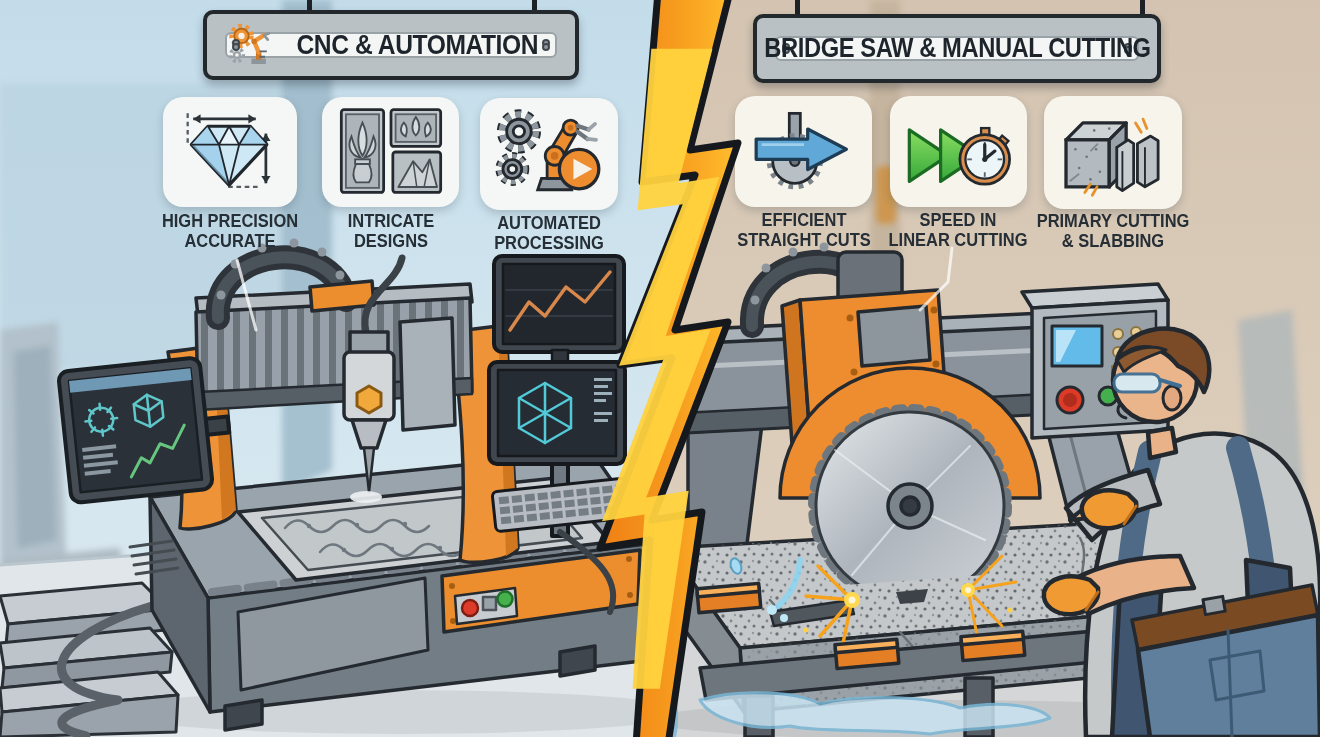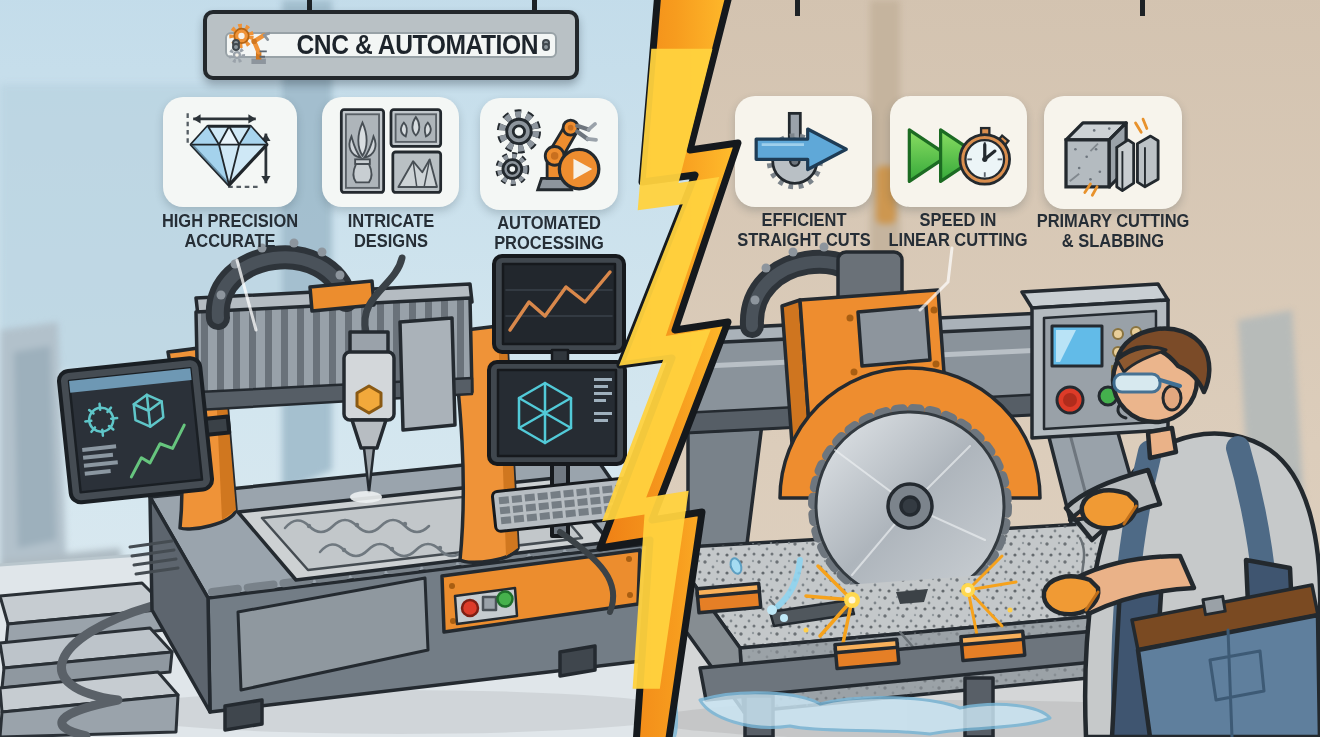--- a/index.html
+++ b/index.html
@@ -464,20 +464,29 @@
       <rect x="32" y="31" width="6" height="9" fill="#d0771f"></rect>
       <path d="M35,32 L30,20 L41,13" stroke="#ef9338" stroke-width="5" fill="none" stroke-linecap="round"></path>
       <circle cx="30" cy="20" r="3" fill="#d0771f"></circle>
       <path d="M41,13 l6,-2 M41,13 l4,5" stroke="#8d959d" stroke-width="3" stroke-linecap="round"></path>
       <path d="M44,31 h-8 M42,37 h-6" stroke="#5d656e" stroke-width="2"></path>
     </svg>
     <span class="sign-text">CNC &amp; AUTOMATION</span>
   </div>
 </div>
 
+<div class="sign sign-right" style="left:753px;top:14px;width:408px;height:69px">
+  <div class="sign-plate">
+    <span class="rivet rv-tl"></span>
+    <span class="rivet rv-tr"></span>
+    <span class="rivet rv-bl"></span>
+    <span class="rivet rv-br"></span>
+    <span class="sign-text">BRIDGE SAW &amp; MANUAL CUTTING</span>
+  </div>
+</div>
 
 <div class="card" style="left:163px;top:97px;width:134px;height:110px">
   <svg width="114" height="92" viewBox="0 0 120 100">
     <line x1="14" y1="8" x2="14" y2="40" stroke="#555d63" stroke-width="2.5" stroke-dasharray="5,4"></line>
     <line x1="58" y1="88" x2="94" y2="88" stroke="#555d63" stroke-width="2.5" stroke-dasharray="5,4"></line>
     <line x1="20" y1="14" x2="88" y2="14" stroke="#2c3338" stroke-width="3"></line>
     <polygon points="20,14 28,9 28,19" fill="#2c3338"></polygon>
         <polygon points="88,14 80,9 80,19" fill="#2c3338"></polygon>
     <line x1="99" y1="30" x2="99" y2="84" stroke="#2c3338" stroke-width="3"></line>
     <polygon points="99,30 94,38 104,38" fill="#2c3338"></polygon>

